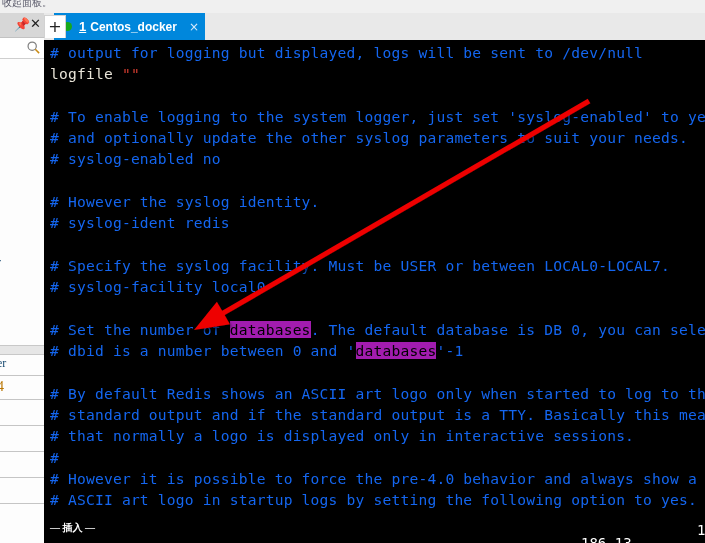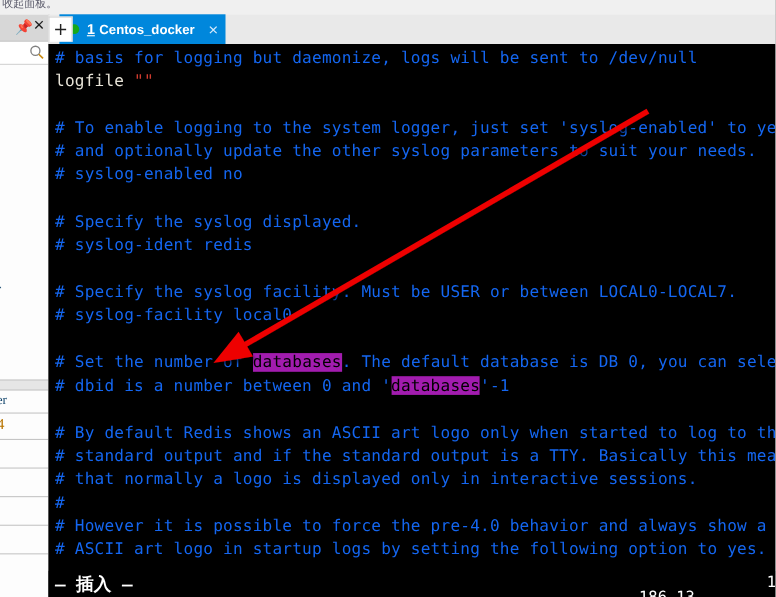--- a/index.html
+++ b/index.html
@@ -216,22 +216,22 @@
     left: 0; bottom: 0;
     width: 661px; height: 24px;
     background: #000000;
     color: #ffffff;
     font-family: "DejaVu Sans Mono", monospace;
     font-size: 14.5px;
   }
   .st-mode {
     position: absolute;
     left: 6px; top: 2px;
-    font-family: Liberation Mono, monospace;
-    font-size: 16px;
+    font-family: Liberation Serif, serif;
+    font-size: 10px;
     font-weight: bold;
     white-space: nowrap;
   }
   .st-pos {
     position: absolute;
     left: 537px; top: 16px;
     font-size: 14px;
     white-space: nowrap;
   }
   .st-pct {
@@ -288,28 +288,28 @@
       <span class="tab-dot"></span>
       <span class="tab-num">1</span>
       <span class="tab-title">Centos_docker</span>
       <span class="tab-close">×</span>
     </div>
     <div class="tab-new">+</div>
   </div>
 
   <div class="term">
     <div class="term-inner" id="term-lines">
-        <div class="line"><span class="c-comment"># basis for logging but daemonize, logs will be sent to /dev/null</span></div>
+        <div class="line"><span class="c-comment"># output for logging but displayed, logs will be sent to /dev/null</span></div>
         <div class="line"><span class="c-plain">logfile </span><span class="c-string">""</span></div>
         <div class="line">&nbsp;</div>
         <div class="line"><span class="c-comment"># To enable logging to the system logger, just set 'syslog-enabled' to yes,</span></div>
         <div class="line"><span class="c-comment"># and optionally update the other syslog parameters to suit your needs.</span></div>
         <div class="line"><span class="c-comment"># syslog-enabled no</span></div>
         <div class="line">&nbsp;</div>
-        <div class="line"><span class="c-comment"># Specify the syslog displayed.</span></div>
+        <div class="line"><span class="c-comment"># However the syslog identity.</span></div>
         <div class="line"><span class="c-comment"># syslog-ident redis</span></div>
         <div class="line">&nbsp;</div>
         <div class="line"><span class="c-comment"># Specify the syslog facility. Must be USER or between LOCAL0-LOCAL7.</span></div>
         <div class="line"><span class="c-comment"># syslog-facility local0</span></div>
         <div class="line">&nbsp;</div>
         <div class="line"><span class="c-comment"># Set the number of </span><span class="c-hl">databases</span><span class="c-comment">. The default database is DB 0, you can select</span></div>
         <div class="line"><span class="c-comment"># dbid is a number between 0 and '</span><span class="c-hl">databases</span><span class="c-comment">'-1</span></div>
         <div class="line">&nbsp;</div>
         <div class="line"><span class="c-comment"># By default Redis shows an ASCII art logo only when started to log to the</span></div>
         <div class="line"><span class="c-comment"># standard output and if the standard output is a TTY. Basically this means</span></div>

